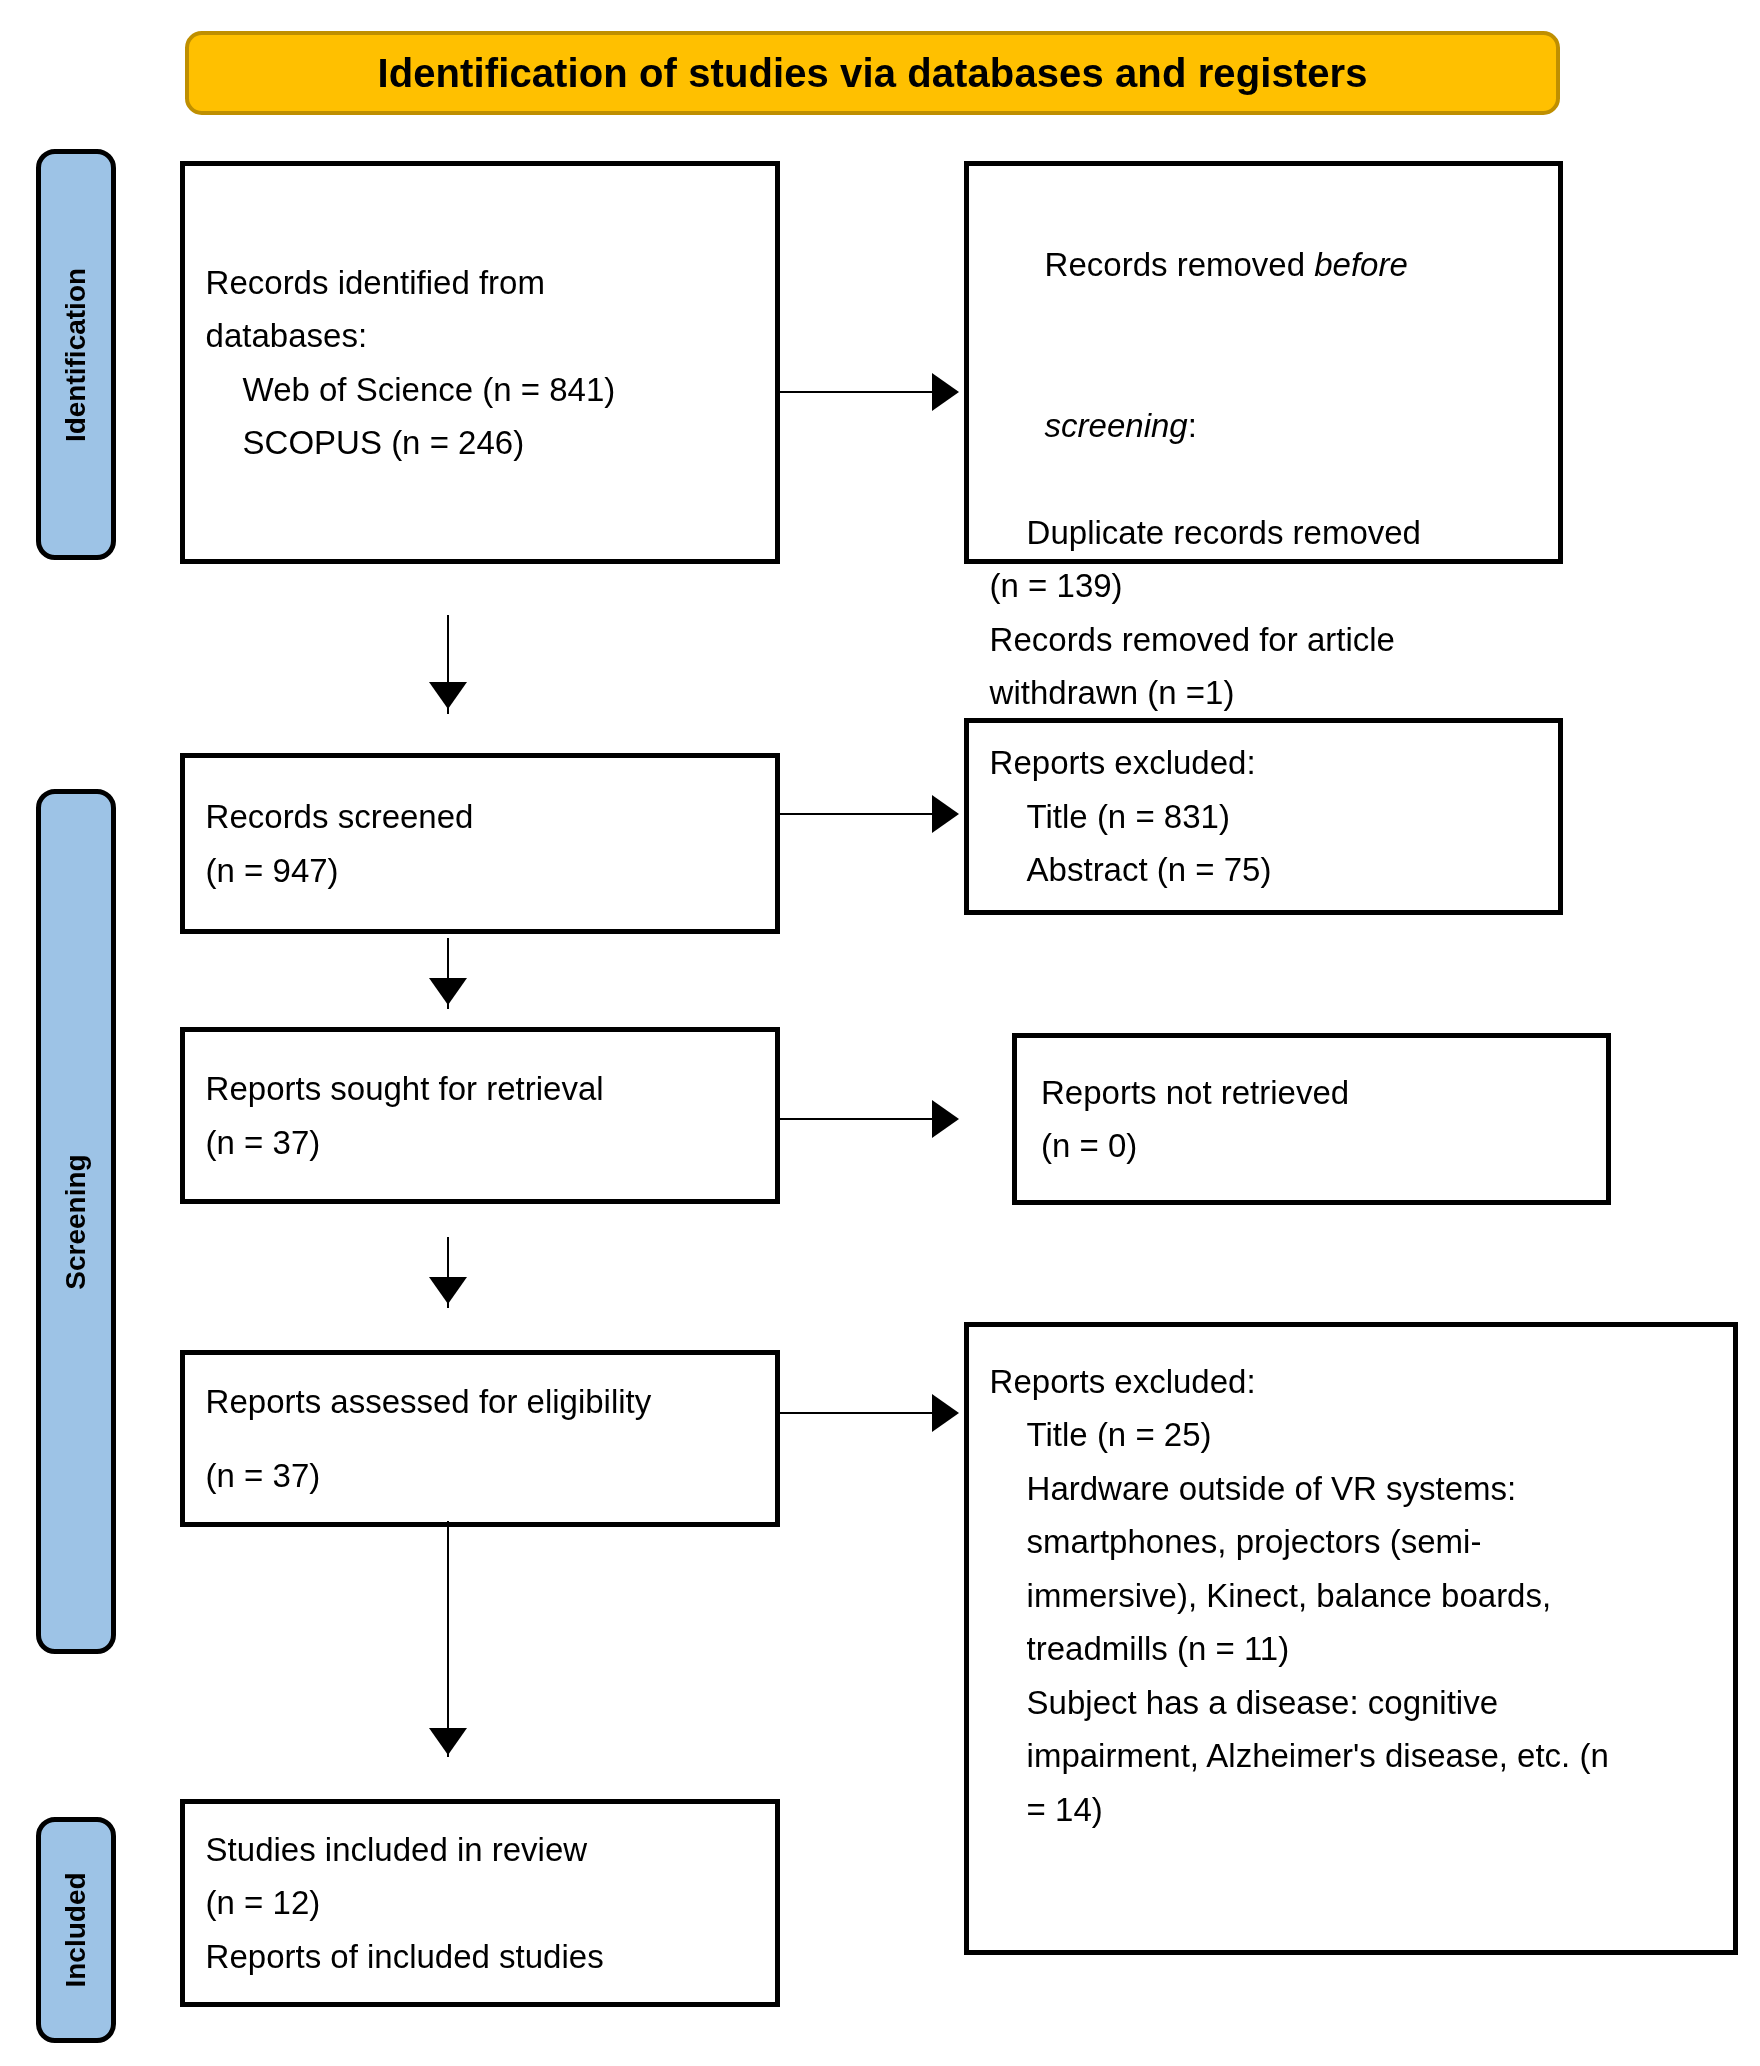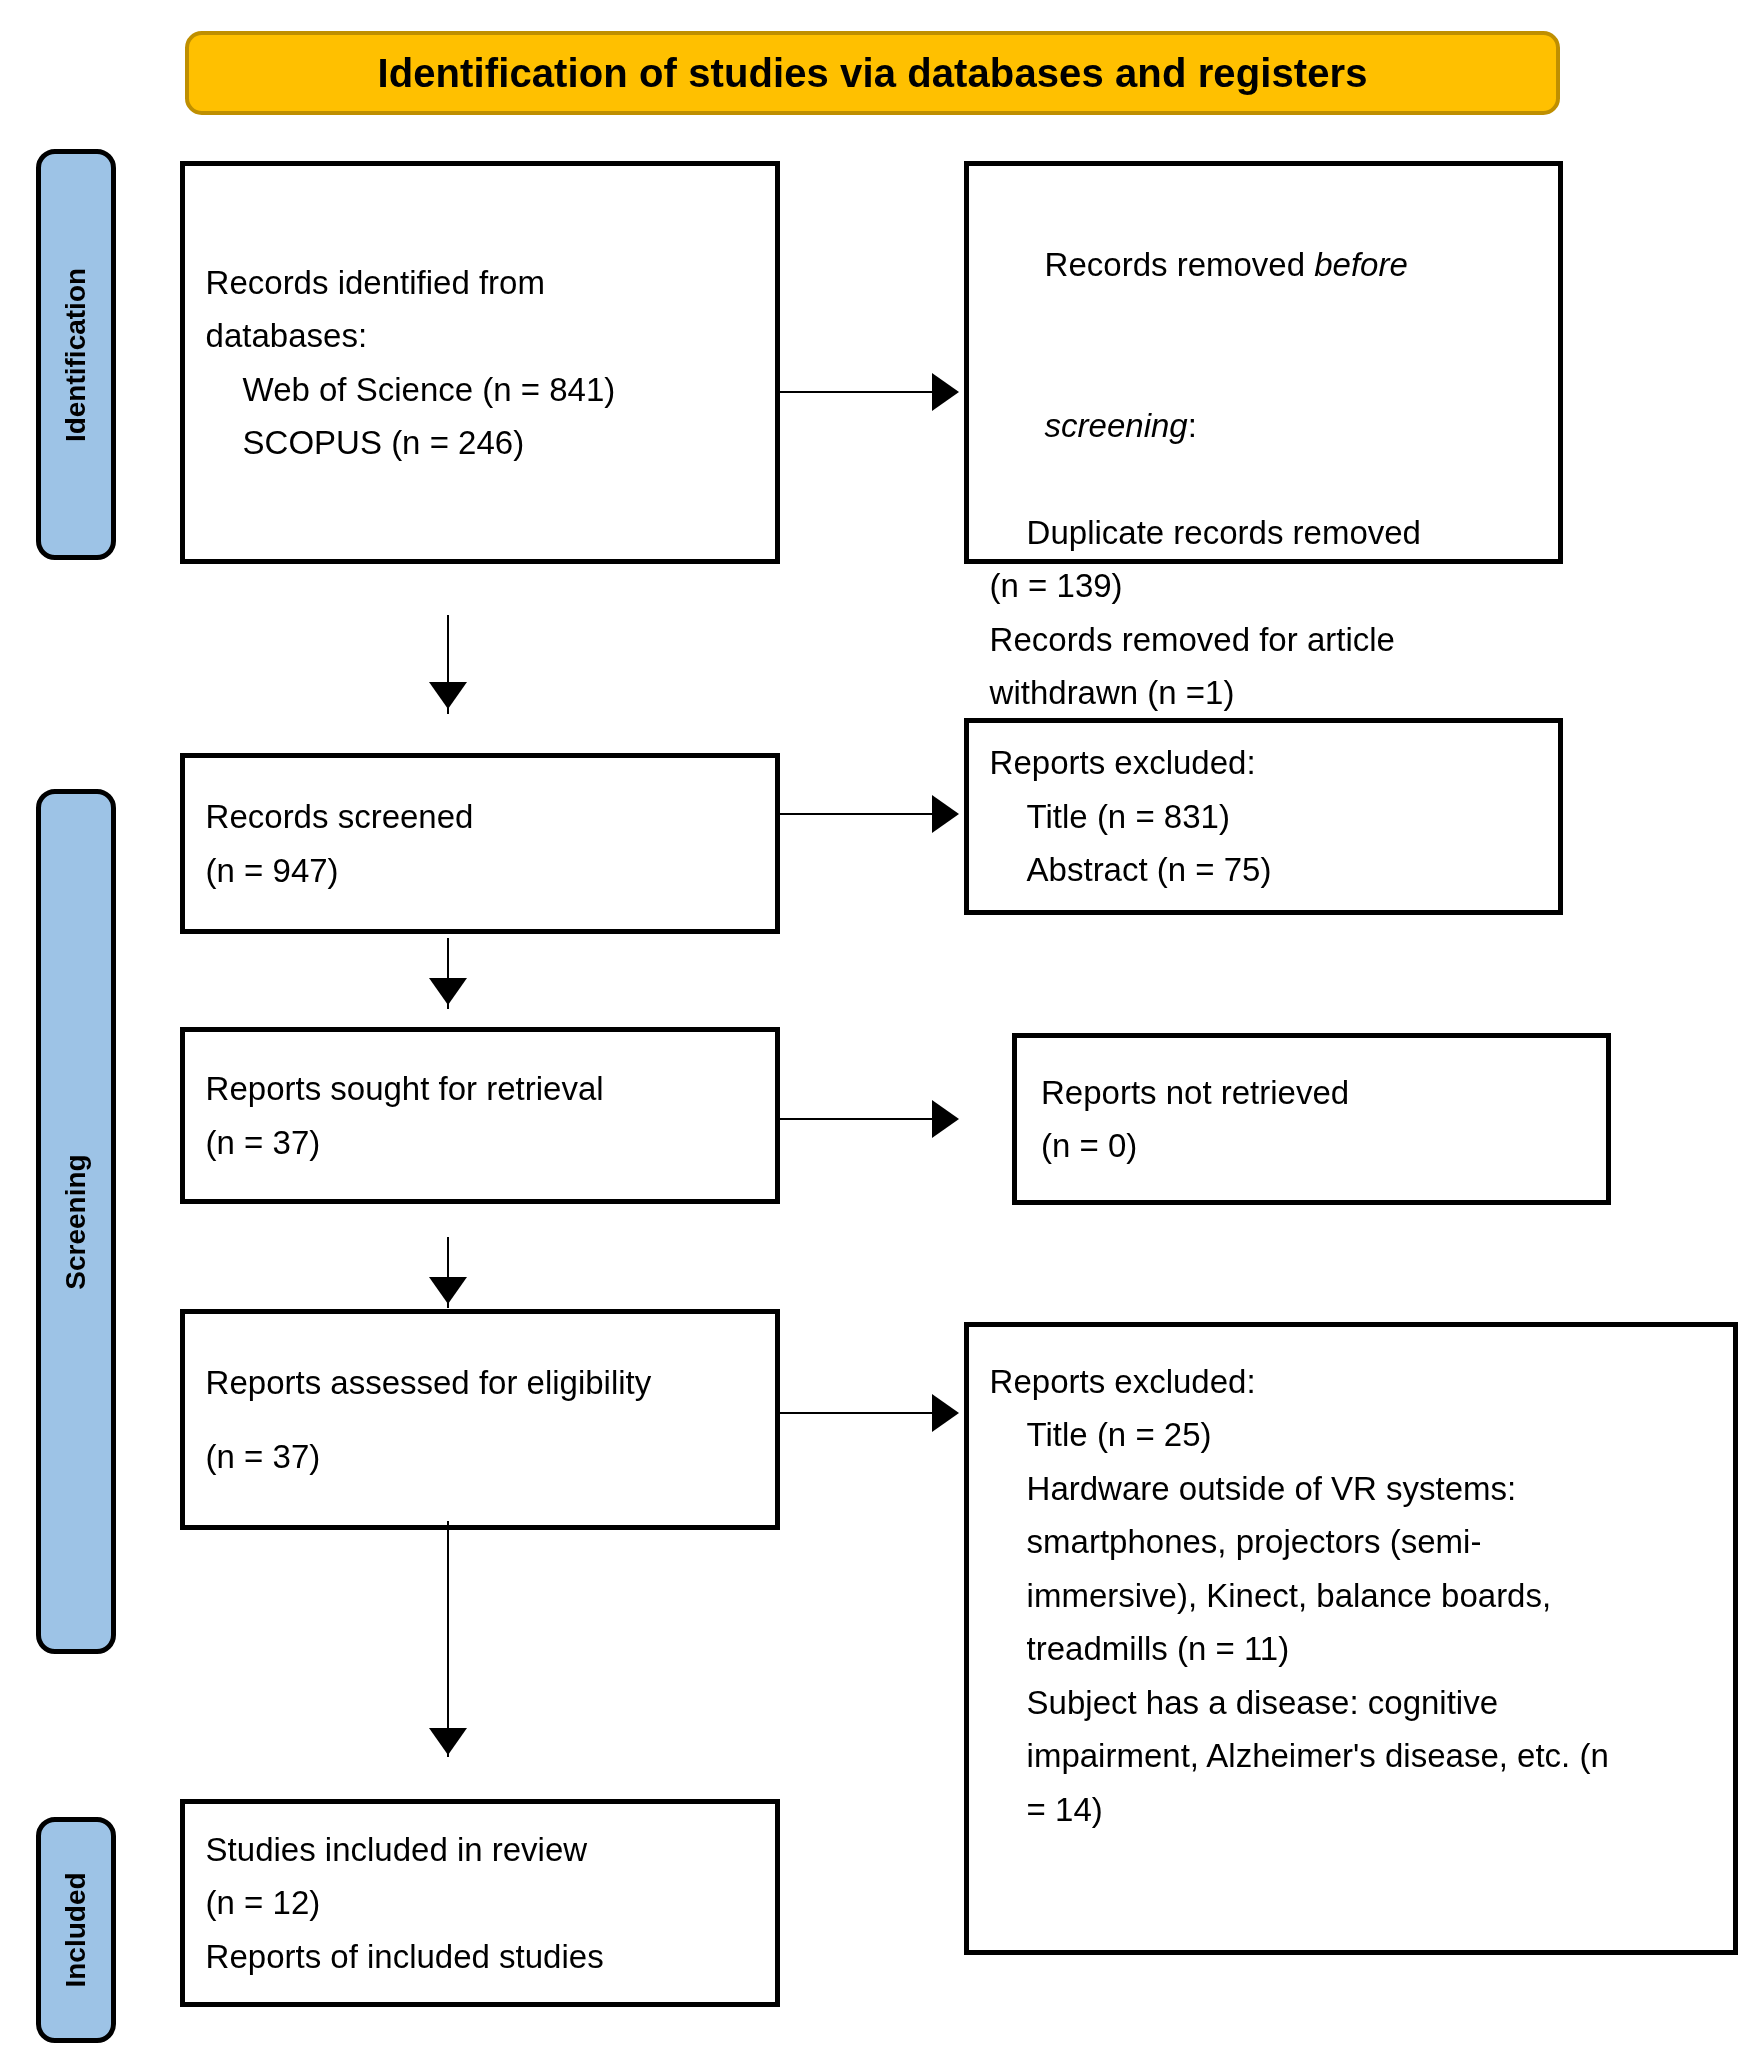--- a/index.html
+++ b/index.html
@@ -183,21 +183,21 @@
     <div class="box-line">Reports not retrieved</div>
     <div class="box-line">(n = 0)</div>
   </div>
 
   <div class="conn-h-line" style="left:780px; top:1118px; width:152px;"></div>
   <div class="arrow-right" style="left:932px; top:1100px;"></div>
 
   <div class="conn-v-line" style="left:447px; top:1237px; height:71px;"></div>
   <div class="arrow-down" style="left:429px; top:1277px;"></div>
 
-  <div class="flow-box" style="left:180px; top:1309px; width:600px; height:221px;gap:20px;">
+  <div class="flow-box" style="left:180px; top:1350px; width:600px; height:177px;gap:20px;">
     <div class="box-line">Reports assessed for eligibility</div>
     <div class="box-line">(n = 37)</div>
   </div>
 
   <div class="flow-box top-aligned" style="left:964px; top:1322px; width:774px; height:633px; padding-top:28px;">
     <div class="box-line">Reports excluded:</div>
     <div class="box-line indent">Title (n = 25)</div>
     <div class="box-line indent">Hardware outside of VR systems:</div>
     <div class="box-line indent">smartphones, projectors (semi-</div>
     <div class="box-line indent">immersive), Kinect, balance boards,</div>

